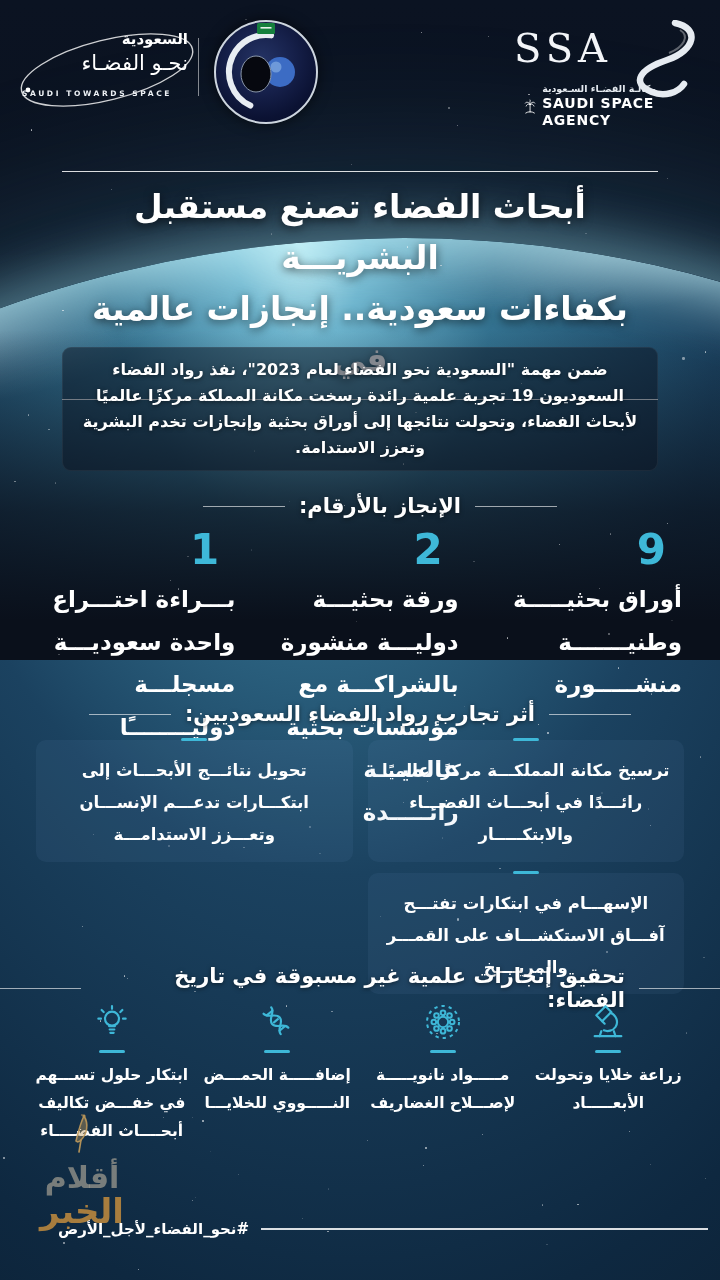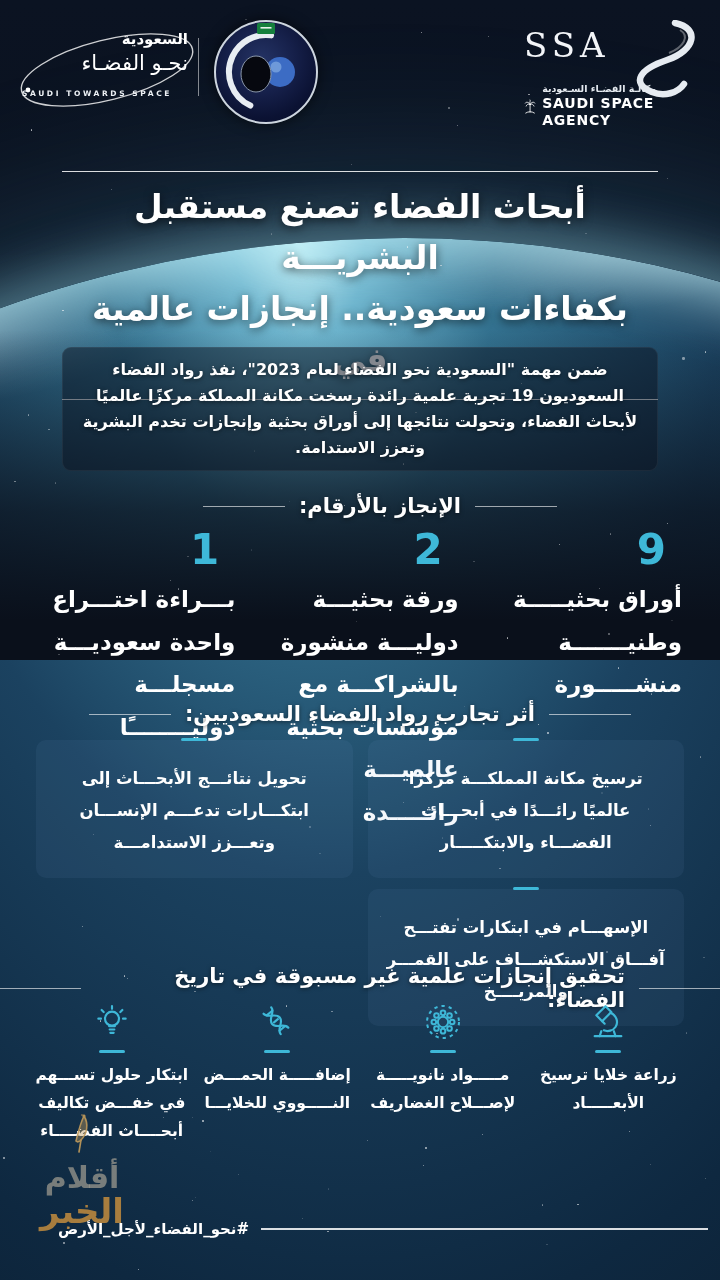--- a/index.html
+++ b/index.html
@@ -30,21 +30,21 @@
   .sts-ar1{font-size:15px;font-weight:bold;letter-spacing:1px;}
   .sts-ar2{font-size:21px;font-weight:normal;margin-top:3px;}
   .sts-en{font-size:7.5px;font-weight:bold;letter-spacing:2.6px;text-align:left;margin-top:14px;color:#edf1f5;}
   .divider{position:absolute;left:198px;top:38px;width:1px;height:58px;background:rgba(255,255,255,.5);z-index:3;}
   .patch{position:absolute;left:214px;top:20px;width:100px;height:100px;border-radius:50%;
     border:2px solid #cdd5de;box-shadow:0 0 14px rgba(0,0,0,.6);z-index:3;
     background:radial-gradient(circle at 45% 38%, #243364 0%, #16204a 40%, #0b1233 70%, #070c26 100%);}
   .patch svg{position:absolute;inset:0;}
   .ssa{position:absolute;right:16px;top:26px;width:190px;z-index:3;}
   .ssa-top{position:relative;height:52px;}
-  .ssa-acronym{font-family:"DejaVu Serif",serif;font-size:34px;line-height:1;letter-spacing:5px;color:#f3f5f8;position:absolute;left:10px;top:2px;}
+  .ssa-acronym{font-family:"DejaVu Serif",serif;font-size:40px;line-height:1;letter-spacing:5px;color:#f3f5f8;position:absolute;left:0;top:2px;}
   .swoosh{position:absolute;right:0;top:-6px;}
   .ssa-sub{display:flex;gap:6px;align-items:center;margin-top:5px;margin-left:10px;}
   .ssa-txt{line-height:1.25;}
   .ssa-ar{font-size:9.5px;font-weight:bold;color:#e6ebf1;}
   .ssa-en{font-size:14px;font-weight:bold;letter-spacing:.8px;}
   
   .title-block{position:absolute;left:62px;right:62px;top:171px;z-index:3;text-align:center;
     border-top:1.5px solid rgba(255,255,255,.85);border-bottom:1.5px solid rgba(255,255,255,.85);
     padding:9px 0 13px;font-size:33px;font-weight:bold;line-height:1.55;
     text-shadow:0 2px 10px rgba(0,0,0,.6);}
@@ -61,21 +61,21 @@
   
   .stats-row{position:absolute;left:38px;right:38px;top:528px;z-index:3;display:flex;flex-direction:row-reverse;gap:26px;}
   .stat{flex:1;}
   .stat-num{font-size:42px;font-weight:bold;color:var(--accent);text-align:right;padding-right:16px;line-height:1.05;margin-bottom:6px;}
   .stat-label{font-size:23px;font-weight:bold;line-height:1.85;text-align:right;}
   
   .impact-grid{position:absolute;left:36px;right:36px;top:740px;z-index:3;display:grid;grid-template-columns:1fr 1fr;gap:11px 15px;direction:rtl;}
   .ibox{position:relative;min-height:70px;border-radius:10px;background:rgba(125,165,215,.08);
     padding:15px 10px 10px;text-align:center;font-size:16.5px;font-weight:bold;line-height:1.95;}
   .ibox .dash{position:absolute;top:-2px;left:50%;transform:translateX(-50%);width:26px;height:3px;border-radius:2px;background:var(--accent);}
-  .ibox p{margin:8px;}
+  .ibox p{margin:0;}
   
   .break-row{position:absolute;left:34px;right:34px;top:1002px;z-index:3;display:flex;flex-direction:row-reverse;gap:10px;}
   .bcol{flex:1;text-align:center;}
   .bicon{color:var(--accent);display:block;margin:0 auto;}
   .dash2{display:block;width:26px;height:3px;border-radius:2px;background:var(--accent);margin:8px auto 9px;}
   .blabel{font-size:15.5px;font-weight:bold;line-height:1.8;}
   
   .footer{position:absolute;left:58px;right:12px;top:1220px;z-index:4;display:flex;align-items:center;gap:12px;}
   .hashtag{font-size:15px;font-weight:bold;white-space:nowrap;}
   .footer-line{flex:1;height:1.5px;background:rgba(255,255,255,.85);}
@@ -310,21 +310,21 @@
       <svg class="bicon" width="40" height="40" viewBox="0 0 24 24">
         <g fill="none" stroke="currentColor" stroke-width="1.3" stroke-linecap="round" stroke-linejoin="round">
           <path d="M10.5 2.5 L14 6 L8.5 11.5 L5 8 Z"></path>
           <path d="M8.5 11.5 L10 13"></path>
           <path d="M13.5 6.5 C17 8 18.5 12 16.5 15 C15 17.2 12 18 9.5 17"></path>
           <path d="M4 20.5 H20"></path>
           <path d="M8 17.5 L7 20.5 M15.5 17.5 L16.5 20.5"></path>
         </g>
       </svg>
       <i class="dash2"></i>
-      <div class="blabel" dir="rtl">زراعة خلايا ترسيخ الأبعـــــاد</div>
+      <div class="blabel" dir="rtl">زراعة خلايا وتحولت الأبعـــــاد</div>
     </div>
     <div class="bcol">
       <svg class="bicon" width="40" height="40" viewBox="0 0 24 24">
         <g fill="none" stroke="currentColor" stroke-width="1.2">
           <circle cx="12" cy="12" r="3.1"></circle>
           <circle cx="12" cy="6.5" r="1.4"></circle>
             <circle cx="15.9" cy="8.1" r="1.4"></circle>
             <circle cx="17.5" cy="12" r="1.4"></circle>
           <circle cx="15.9" cy="15.9" r="1.4"></circle>
             <circle cx="12" cy="17.5" r="1.4"></circle>

